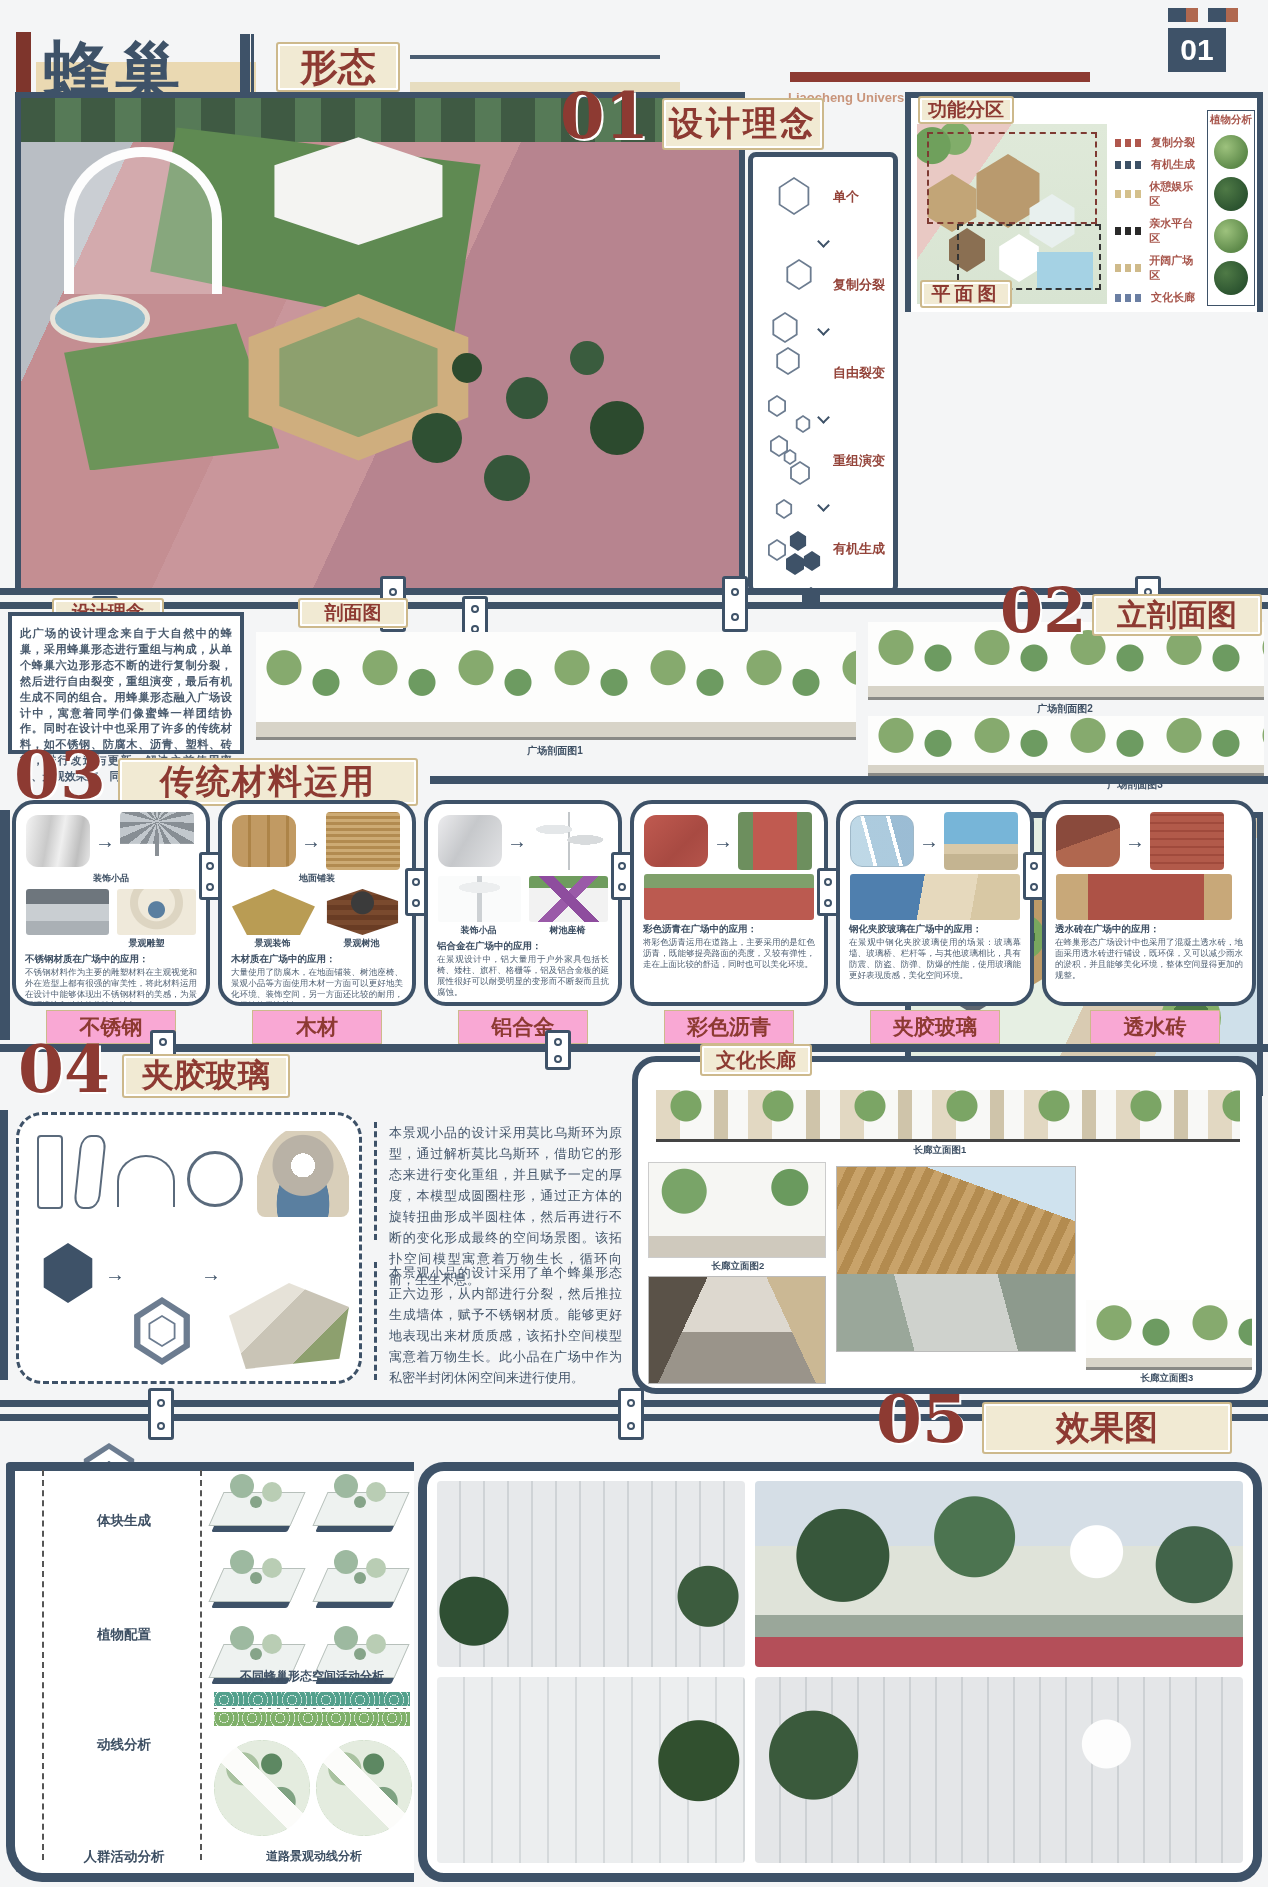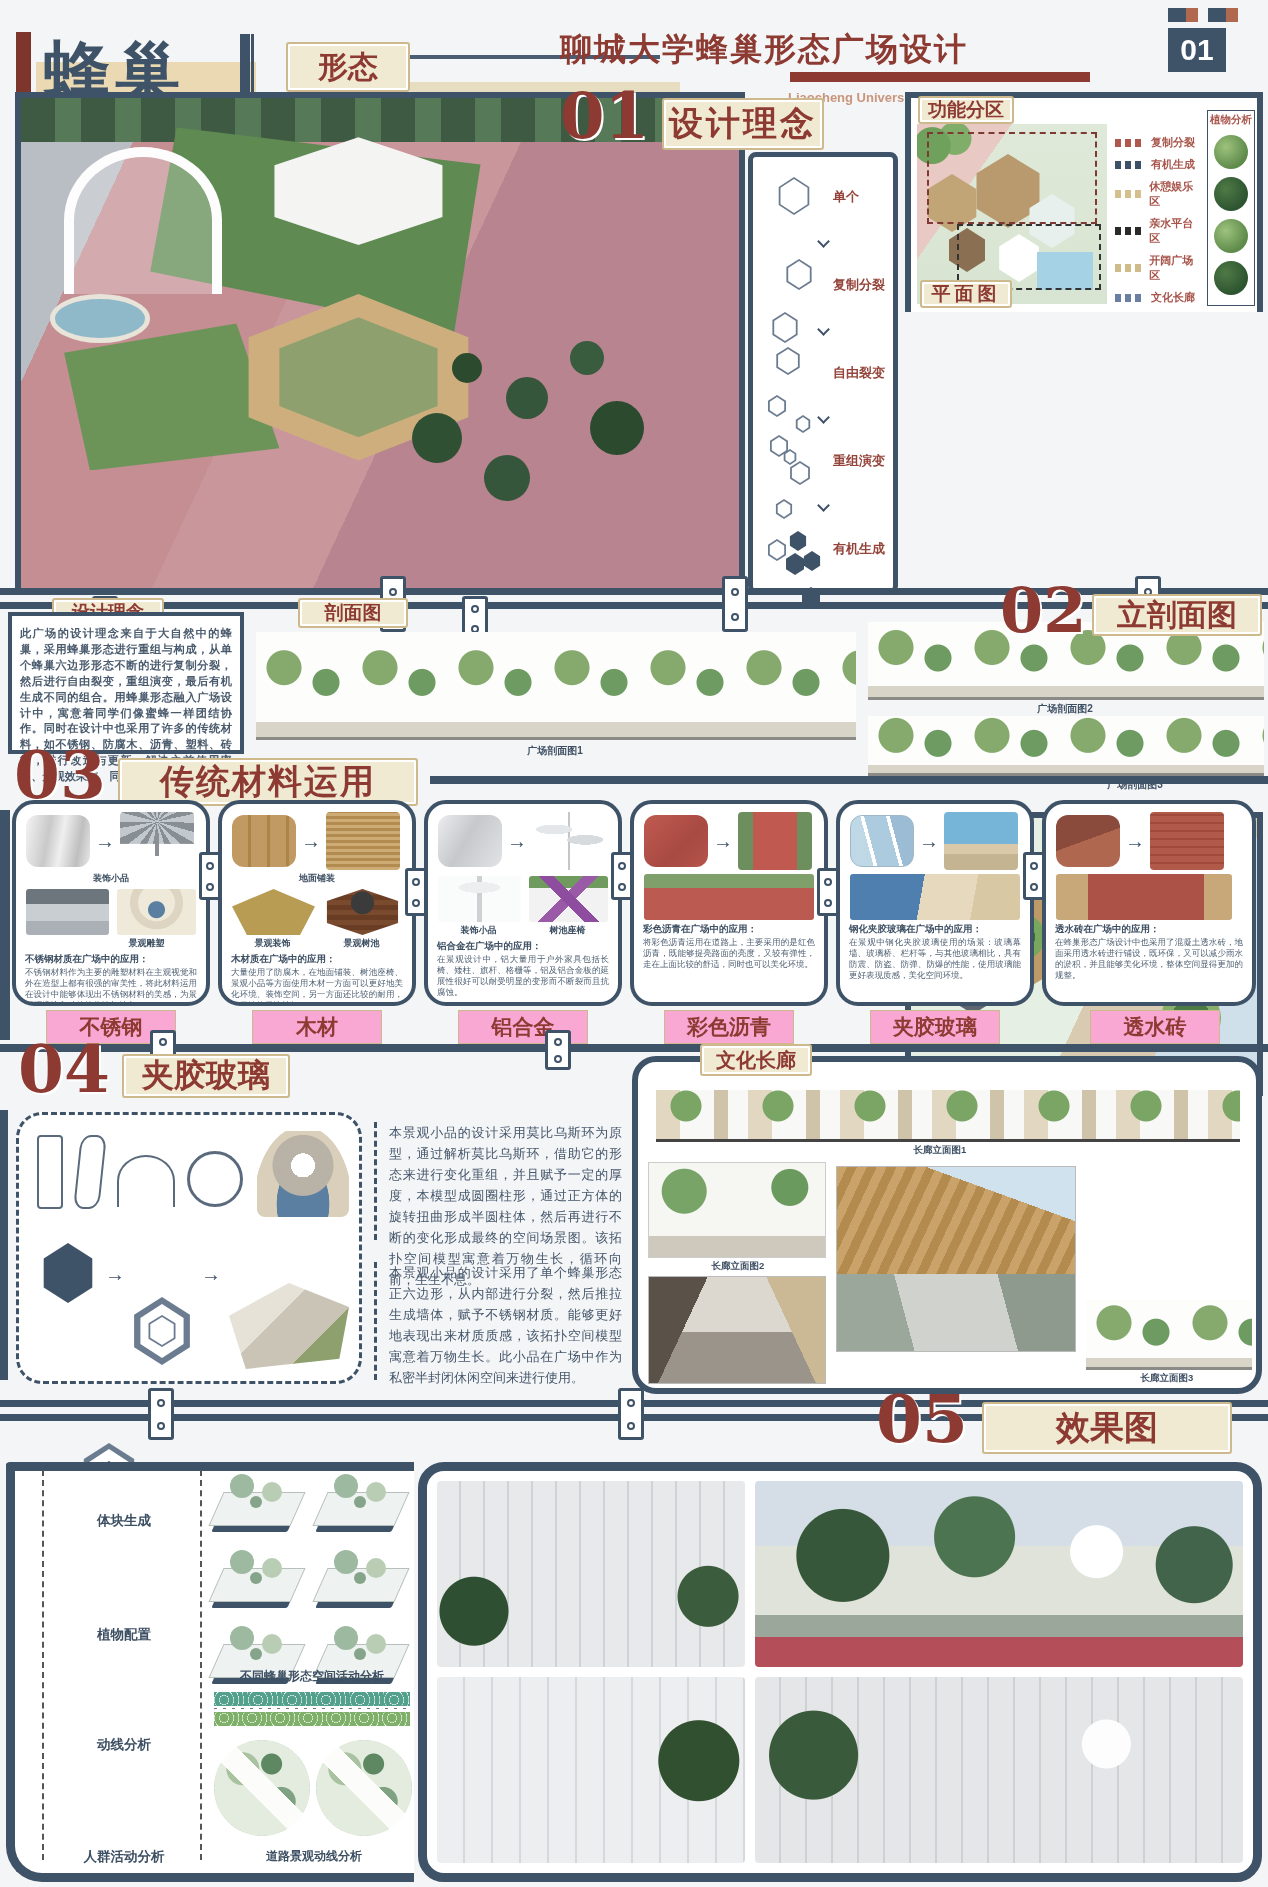--- a/index.html
+++ b/index.html
@@ -28,21 +28,21 @@
   }
   .clipv i { width:8px; height:8px; border:2px solid #3e5268; border-radius:50%; background:#fff; }
   .frame { border:6px solid #3e5268; background:#fff; }
   .hex { clip-path:polygon(50% 0,95% 26%,95% 74%,50% 100%,5% 74%,5% 26%); background:#6c7c90; position:relative; }
   .hex.fill { background:#3e5268; }
   .hex .in { position:absolute; inset:2px; clip-path:polygon(50% 0,95% 26%,95% 74%,50% 100%,5% 74%,5% 26%); background:#fff; }
   .chev { width:9px; height:9px; border-right:2px solid #3e5268; border-bottom:2px solid #3e5268; transform:rotate(45deg); }
   .cap { font-size:10px; font-weight:bold; color:#3d4f63; text-align:center; }
   
   .t-main { font-size:66px; font-weight:bold; color:#3e5268; letter-spacing:4px; }
-  .t-sub  { font-size:30px;margin-left:10px; }
+  .t-sub  { font-size:38px; }
   .t-right{ font-size:32px; font-weight:bold; color:#8d3a32; letter-spacing:2px; }
   .t-en   { font-size:13px; color:#c9957b; font-weight:bold; }
   .pagebox{ background:#3e5268; color:#fff; font-weight:bold; font-size:30px;
             display:flex; align-items:center; justify-content:center; }
   
   .fc { border:5px solid #3e5268; border-radius:8px; background:#fff;
         display:flex; flex-direction:column; align-items:center; justify-content:space-between;
         padding:14px 6px; }
   .fc-step { display:flex; align-items:center; gap:8px; width:100%; justify-content:flex-end; }
   .fc-lab { font-size:13px; font-weight:bold; color:#94443a; width:54px; }
@@ -224,21 +224,20 @@
 <body>
 
 <div class="abs" style="left:0;top:0;width:1268px;height:90px;">
   <div class="abs" style="left:16px;top:32px;width:15px;height:68px;background:#7e352c;"></div>
   <div class="abs" style="left:36px;top:62px;width:220px;height:36px;background:#ead9b2;"></div>
   <div class="abs t-main" style="left:44px;top:28px;">蜂巢</div>
   <div class="abs" style="left:240px;top:34px;width:14px;height:70px;border-left:10px solid #3e5268;border-right:3px solid #3e5268;"></div>
   <div class="abs tagbox t-sub" style="left:276px;top:42px;width:124px;height:50px;">形态</div>
   <div class="abs" style="left:410px;top:55px;width:250px;height:4px;background:#4a5d72;"></div>
   <div class="abs" style="left:410px;top:82px;width:270px;height:26px;background:#e7ddc0;"></div>
-  <div class="abs t-right" style="left:560px;top:28px;">聊城大学蜂巢形态广场设计</div>
   <div class="abs" style="left:790px;top:72px;width:300px;height:10px;background:#8d3a32;"></div>
   <div class="abs t-en" style="left:788px;top:90px;">Liaocheng University honeycomb shape square design</div>
   <div class="abs" style="left:1028px;top:106px;width:200px;height:3px;background:#4a5d72;"></div>
   <div class="abs pagebox" style="left:1168px;top:28px;width:58px;height:44px;">01</div>
   <div class="abs" style="left:1168px;top:8px;width:80px;height:14px;background:repeating-linear-gradient(90deg,#3e5268 0 18px,#b0684f 18px 30px,rgba(0,0,0,0) 30px 40px);"></div>
 </div>
 
 <div class="abs frame rmain" style="left:15px;top:92px;width:730px;height:502px;">
   <div class="rm-top"></div>
   <div class="rm-lawn"></div>

